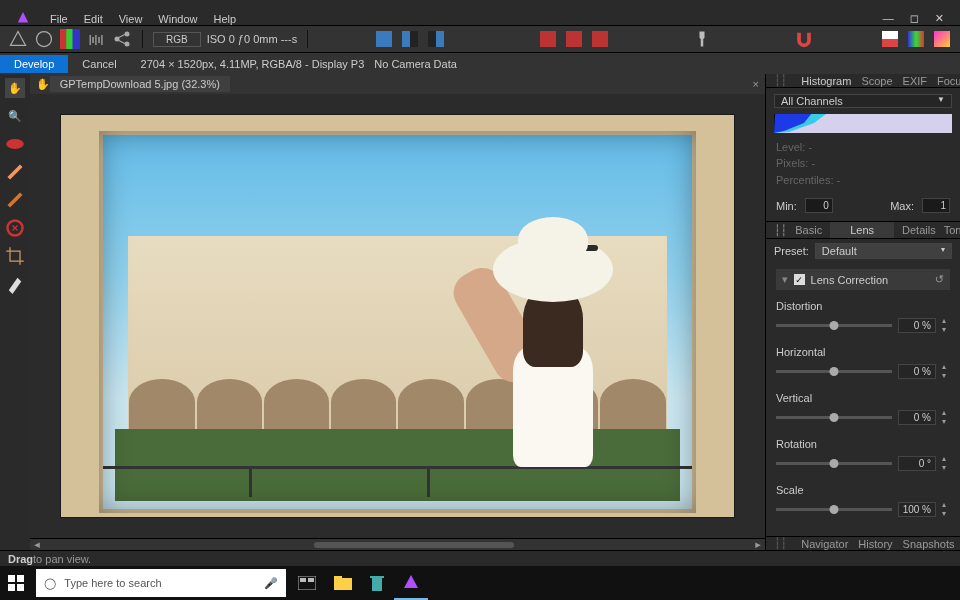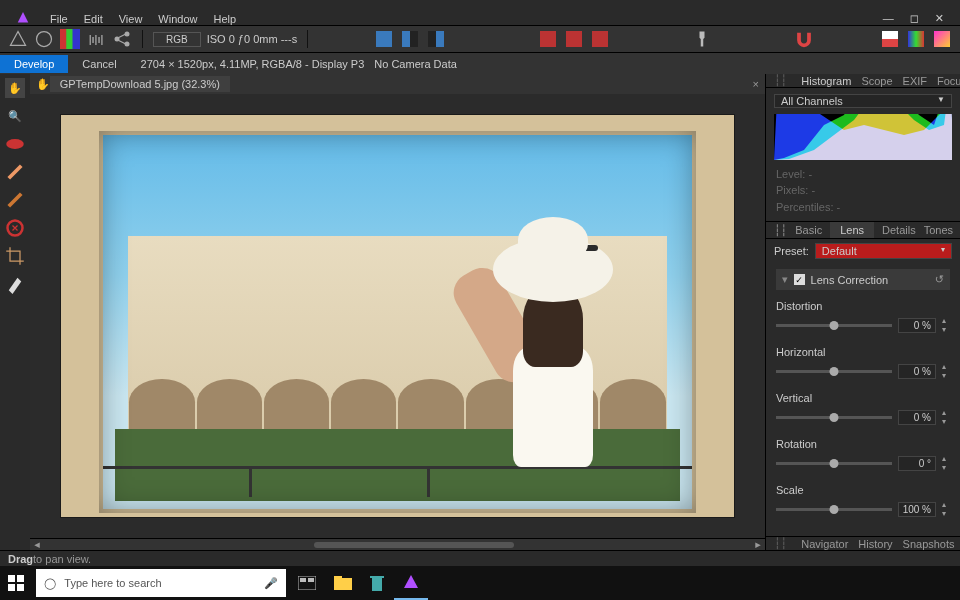--- a/index.html
+++ b/index.html
@@ -83,24 +83,24 @@
   .hred,.hgreen,.hblue{position:absolute;bottom:0;mix-blend-mode:screen;opacity:0.9;}
   
   .stats{padding:6px 10px;font-size:10px;color:var(--text-0);line-height:1.5;display:flex;}
   .stats .col{flex:1;}
   .stats .dim{color:var(--text-2);}
   .minmax{display:flex;gap:8px;padding:4px 10px 8px;font-size:10px;align-items:center;}
   .minmax input{width:28px;background:#1a1a1a;border:1px solid #444;color:var(--text-0);font-size:10px;text-align:right;padding:1px 3px;}
   .minmax .lab2{margin-left:auto;}
   
   .adjtabs{height:20px;display:flex;align-items:center;gap:8px;padding:0 8px;font-size:10px;color:var(--text-1);border-top:1px solid #000;border-bottom:1px solid #000;}
-  .adjtabs .active{color:var(--text-0);background:#3a3a3a;padding:2px 10px;}
+  .adjtabs .active{color:var(--text-0);background:#3a3a3a;padding:2px 20px;}
   
   .preset{display:flex;align-items:center;padding:4px 8px;gap:6px;font-size:11px;}
-  .preset .sel{flex:1;background:#b91c1c;border:1px solid #444;padding:1px 6px;display:flex;}
+  .preset .sel{flex:1;background:#404040;border:1px solid #444;padding:1px 6px;display:flex;}
   .preset .sel .caret{margin-left:auto;font-size:8px;}
   
   .lenssec{padding:6px 10px;}
   .lenshdr{background:#3a3a3a;padding:4px 6px;display:flex;align-items:center;gap:6px;font-size:11px;margin-bottom:10px;}
   .lenshdr .chk{width:11px;height:11px;background:#ddd;display:flex;align-items:center;justify-content:center;color:#000;font-size:9px;}
   .lenshdr .reset{margin-left:auto;color:var(--text-1);}
   
   .sld{margin-bottom:12px;}
   .sld .lab{font-size:11px;color:var(--text-0);margin-bottom:4px;}
   .sld .row{display:flex;align-items:center;gap:6px;}
@@ -336,20 +336,26 @@
       <svg class="hred" viewBox="0 0 180 90" width="180" height="90" preserveAspectRatio="none">
           <path d="M0 90 L15 89 L40 80 L60 65 L80 50 L95 30 L110 25 L125 35 L140 50 L155 60 L170 55 L176 10 L180 90 Z" fill="#e02020"></path>
         </svg>
     </div>
     <div class="stats">
       <div class="col dim">
         <div><span>Level:</span> <span>-</span></div>
         <div><span>Pixels:</span> <span>-</span></div>
         <div><span>Percentiles:</span> <span>-</span></div>
       </div>
+    </div>
+    <div class="minmax">
+      <span>Min:</span>
+      <input value="0" style="">
+      <span class="lab2">Max:</span>
+      <input value="1" style="">
     </div>
 
     <div class="adjtabs">
       <span class="handle">┆┆</span>
       <span>Basic</span>
       <span class="active">Lens</span>
       <span>Details</span>
       <span>Tones</span>
       <span>Overlays</span>
     </div>

